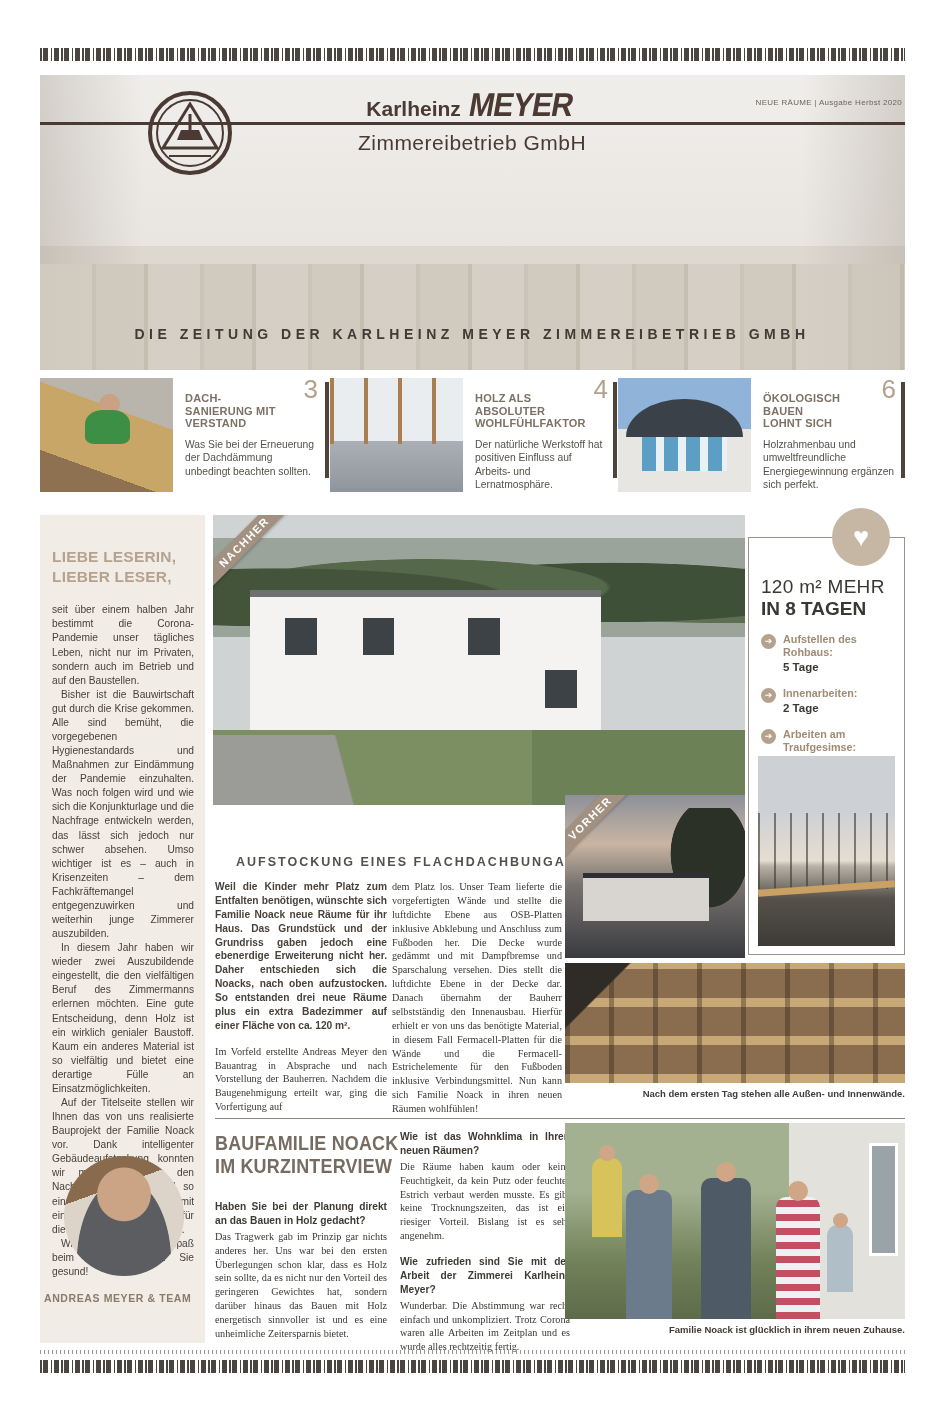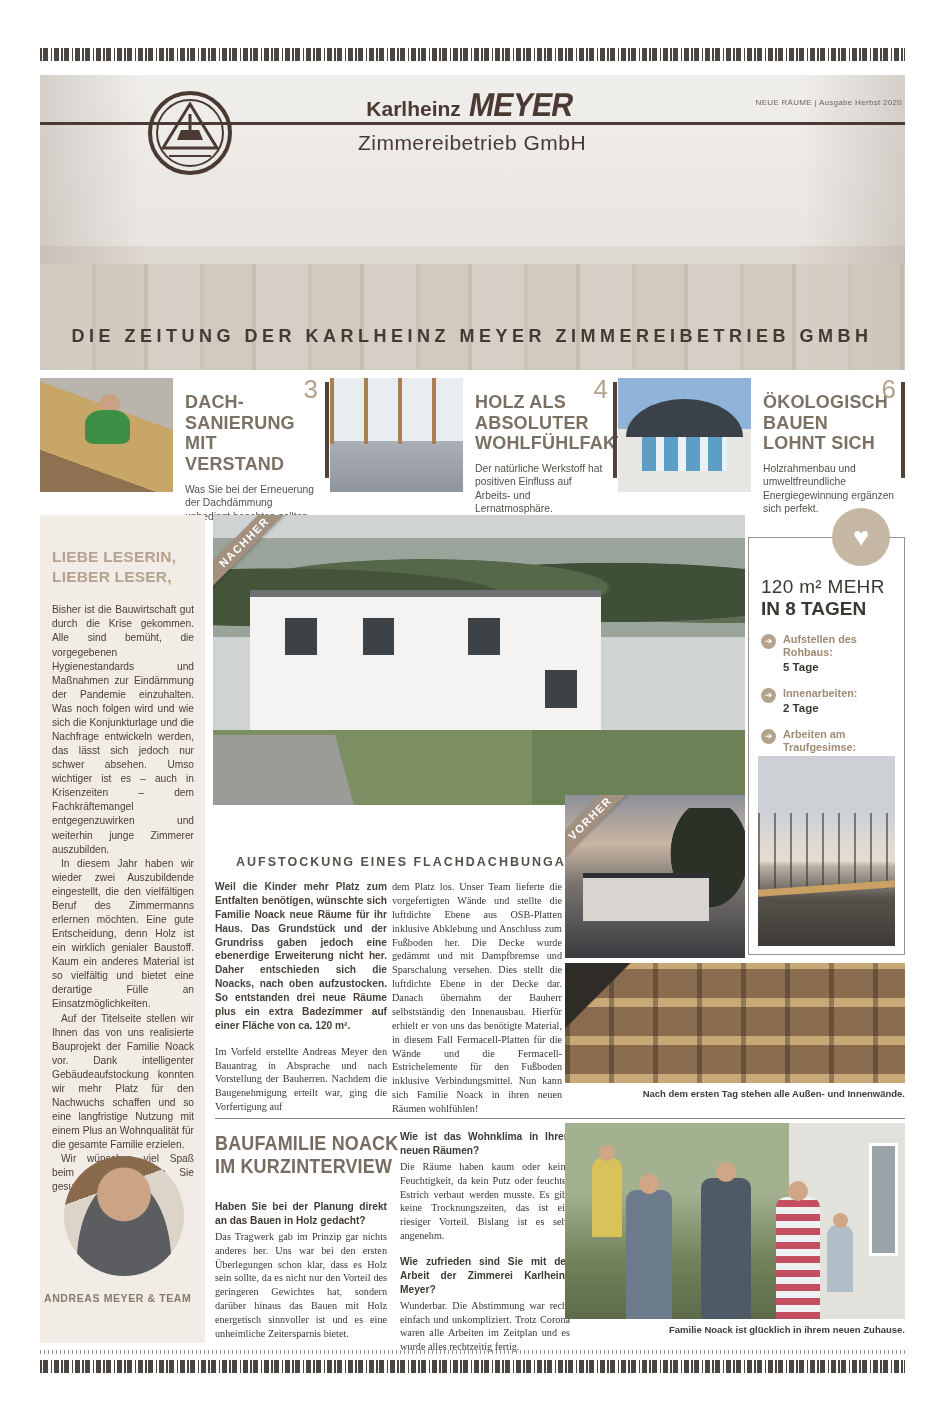--- a/index.html
+++ b/index.html
@@ -26,28 +26,28 @@
   .brand-line1{font-size:21px;font-weight:bold;color:#4a3a33;}
   .brand-name{font-size:33px;font-weight:bold;color:#4a3a33;display:inline-block;
       transform:skewX(-10deg) scaleX(.92);letter-spacing:-1px;}
   .brand-sub{margin-top:11px;font-size:21px;font-weight:normal;color:#4a3a33;letter-spacing:.5px;text-align:center;}
   .issue-line{right:42px;top:98px;font-size:8px;color:#6d655d;letter-spacing:.3px;}
   .big-title{left:0;top:168px;width:944px;text-align:center;white-space:nowrap;line-height:1;}
   .big-title .inner{display:inline-block;transform:scaleX(.74);transform-origin:center;
       font-size:150px;font-weight:bold;letter-spacing:-3px;}
   .title-light{color:#fdfdfc;text-shadow:0 2px 6px rgba(90,80,70,.35);}
   .title-dark{color:#4c3b33;}
-  .tagline{left:0;top:326px;width:944px;text-align:center;font-size:18px;font-weight:bold;
+  .tagline{left:0;top:326px;width:944px;text-align:center;font-size:14px;font-weight:bold;
       color:#423a33;letter-spacing:4.5px;}
   
   .teaser{top:378px;width:278px;height:116px;}
   .teaser-img{position:absolute;left:0;top:0;width:133px;height:114px;}
   .teaser-body{position:absolute;left:145px;top:0;width:133px;height:116px;}
   .teaser-num{position:absolute;right:0;top:-4px;font-size:26px;color:#b2a18c;}
-  .teaser-title{margin:14px 0 0 0;font-size:18px;font-weight:bold;color:#7b7165;
+  .teaser-title{margin:14px 0 0 0;font-size:11px;font-weight:bold;color:#7b7165;
       line-height:1.15;white-space:pre-line;letter-spacing:.2px;}
   .teaser-text{margin:8px 0 0 0;font-size:10.3px;color:#55504a;line-height:1.3;}
   .teaser-div{top:382px;width:4px;height:96px;background:#4e443c;}
   .ph-roofer{background:linear-gradient(200deg,#b9b4ac 0 32%,#c8a668 32% 74%,#8d7150 74%);}
   .roofer-shirt{position:absolute;left:34%;top:28%;width:34%;height:30%;background:#3e8f46;border-radius:40% 40% 20% 20%;}
   .roofer-head{position:absolute;left:44%;top:14%;width:16%;height:18%;background:#caa183;border-radius:50%;}
   .ph-interior{background:linear-gradient(180deg,#e9edf0 0 55%,#aab0b6 55%,#8f959c 100%);}
   .interior-mullions{position:absolute;left:0;top:0;width:100%;height:58%;
       background:repeating-linear-gradient(90deg,#a97f52 0 4px,rgba(255,255,255,0) 4px 34px);}
   .ph-building{background:linear-gradient(180deg,#8fb3d9 0 45%,#e8e6e2 45%);}
@@ -219,20 +219,21 @@
 BAUEN
 LOHNT SICH</p>
       <p class="teaser-text">Holzrahmenbau und umweltfreundliche Energiegewinnung ergänzen sich perfekt.</p>
     </div>
   </div>
   <div class="abs teaser-div" style="left:901px;"></div>
 
   <div class="abs editorial">
     <p class="edit-heading">LIEBE LESERIN,
 LIEBER LESER,</p>
+    <p class="edit-p">seit über einem halben Jahr bestimmt die Corona-Pandemie unser tägliches Leben, nicht nur im Privaten, sondern auch im Betrieb und auf den Baustellen.</p>
     <p class="edit-p">Bisher ist die Bauwirtschaft gut durch die Krise gekommen. Alle sind bemüht, die vorgegebenen Hygienestandards und Maßnahmen zur Eindämmung der Pandemie einzuhalten. Was noch folgen wird und wie sich die Konjunkturlage und die Nachfrage entwickeln werden, das lässt sich jedoch nur schwer absehen. Umso wichtiger ist es – auch in Krisenzeiten – dem Fachkräftemangel entgegenzuwirken und weiterhin junge Zimmerer auszubilden.</p>
     <p class="edit-p">In diesem Jahr haben wir wieder zwei Auszubildende eingestellt, die den vielfältigen Beruf des Zimmermanns erlernen möchten. Eine gute Entscheidung, denn Holz ist ein wirklich genialer Baustoff. Kaum ein anderes Material ist so vielfältig und bietet eine derartige Fülle an Einsatzmöglichkeiten.</p>
     <p class="edit-p">Auf der Titelseite stellen wir Ihnen das von uns realisierte Bauprojekt der Familie Noack vor. Dank intelligenter Gebäudeaufstockung konnten wir mehr Platz für den Nachwuchs schaffen und so eine langfristige Nutzung mit einem Plus an Wohnqualität für die gesamte Familie erzielen.</p>
     <p class="edit-p">Wir wünschen viel Spaß beim Lesen! Bleiben Sie gesund!</p>
   </div>
   <div class="abs portrait"></div>
   <div class="abs portrait-caption">ANDREAS MEYER &amp; TEAM</div>
 
   <div class="abs main-photo">
     <div class="mp-trees"></div>

